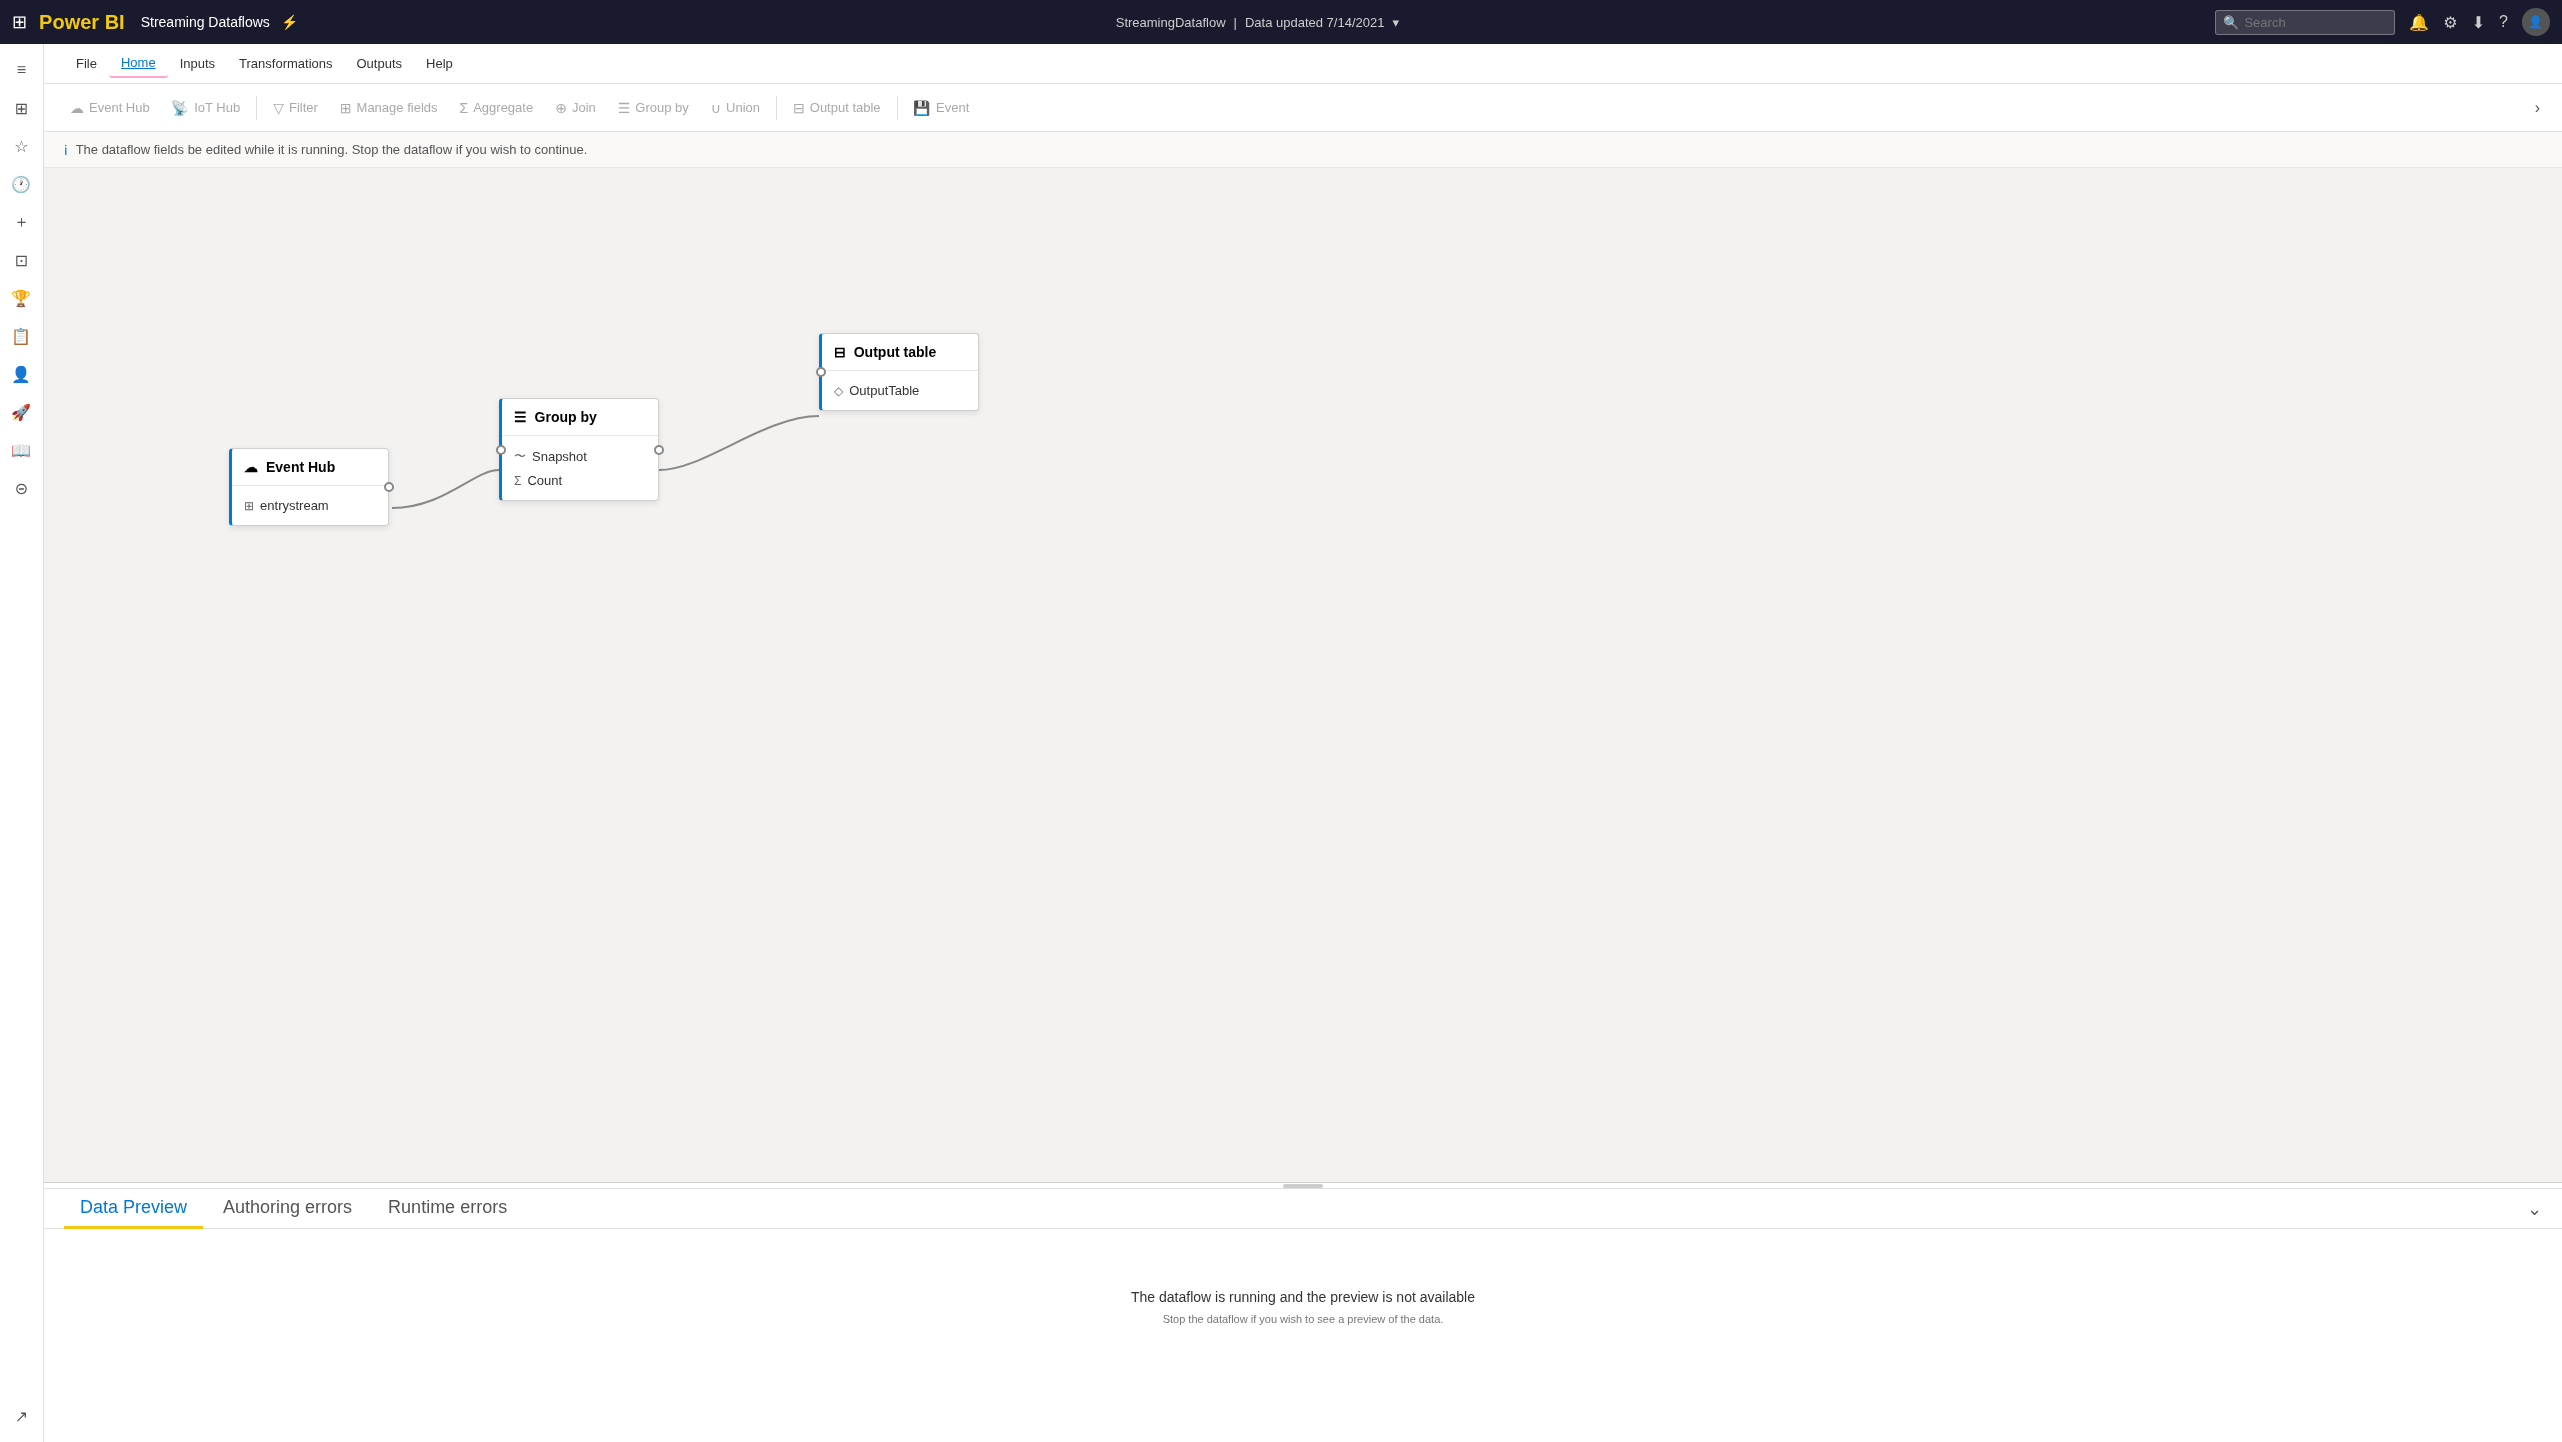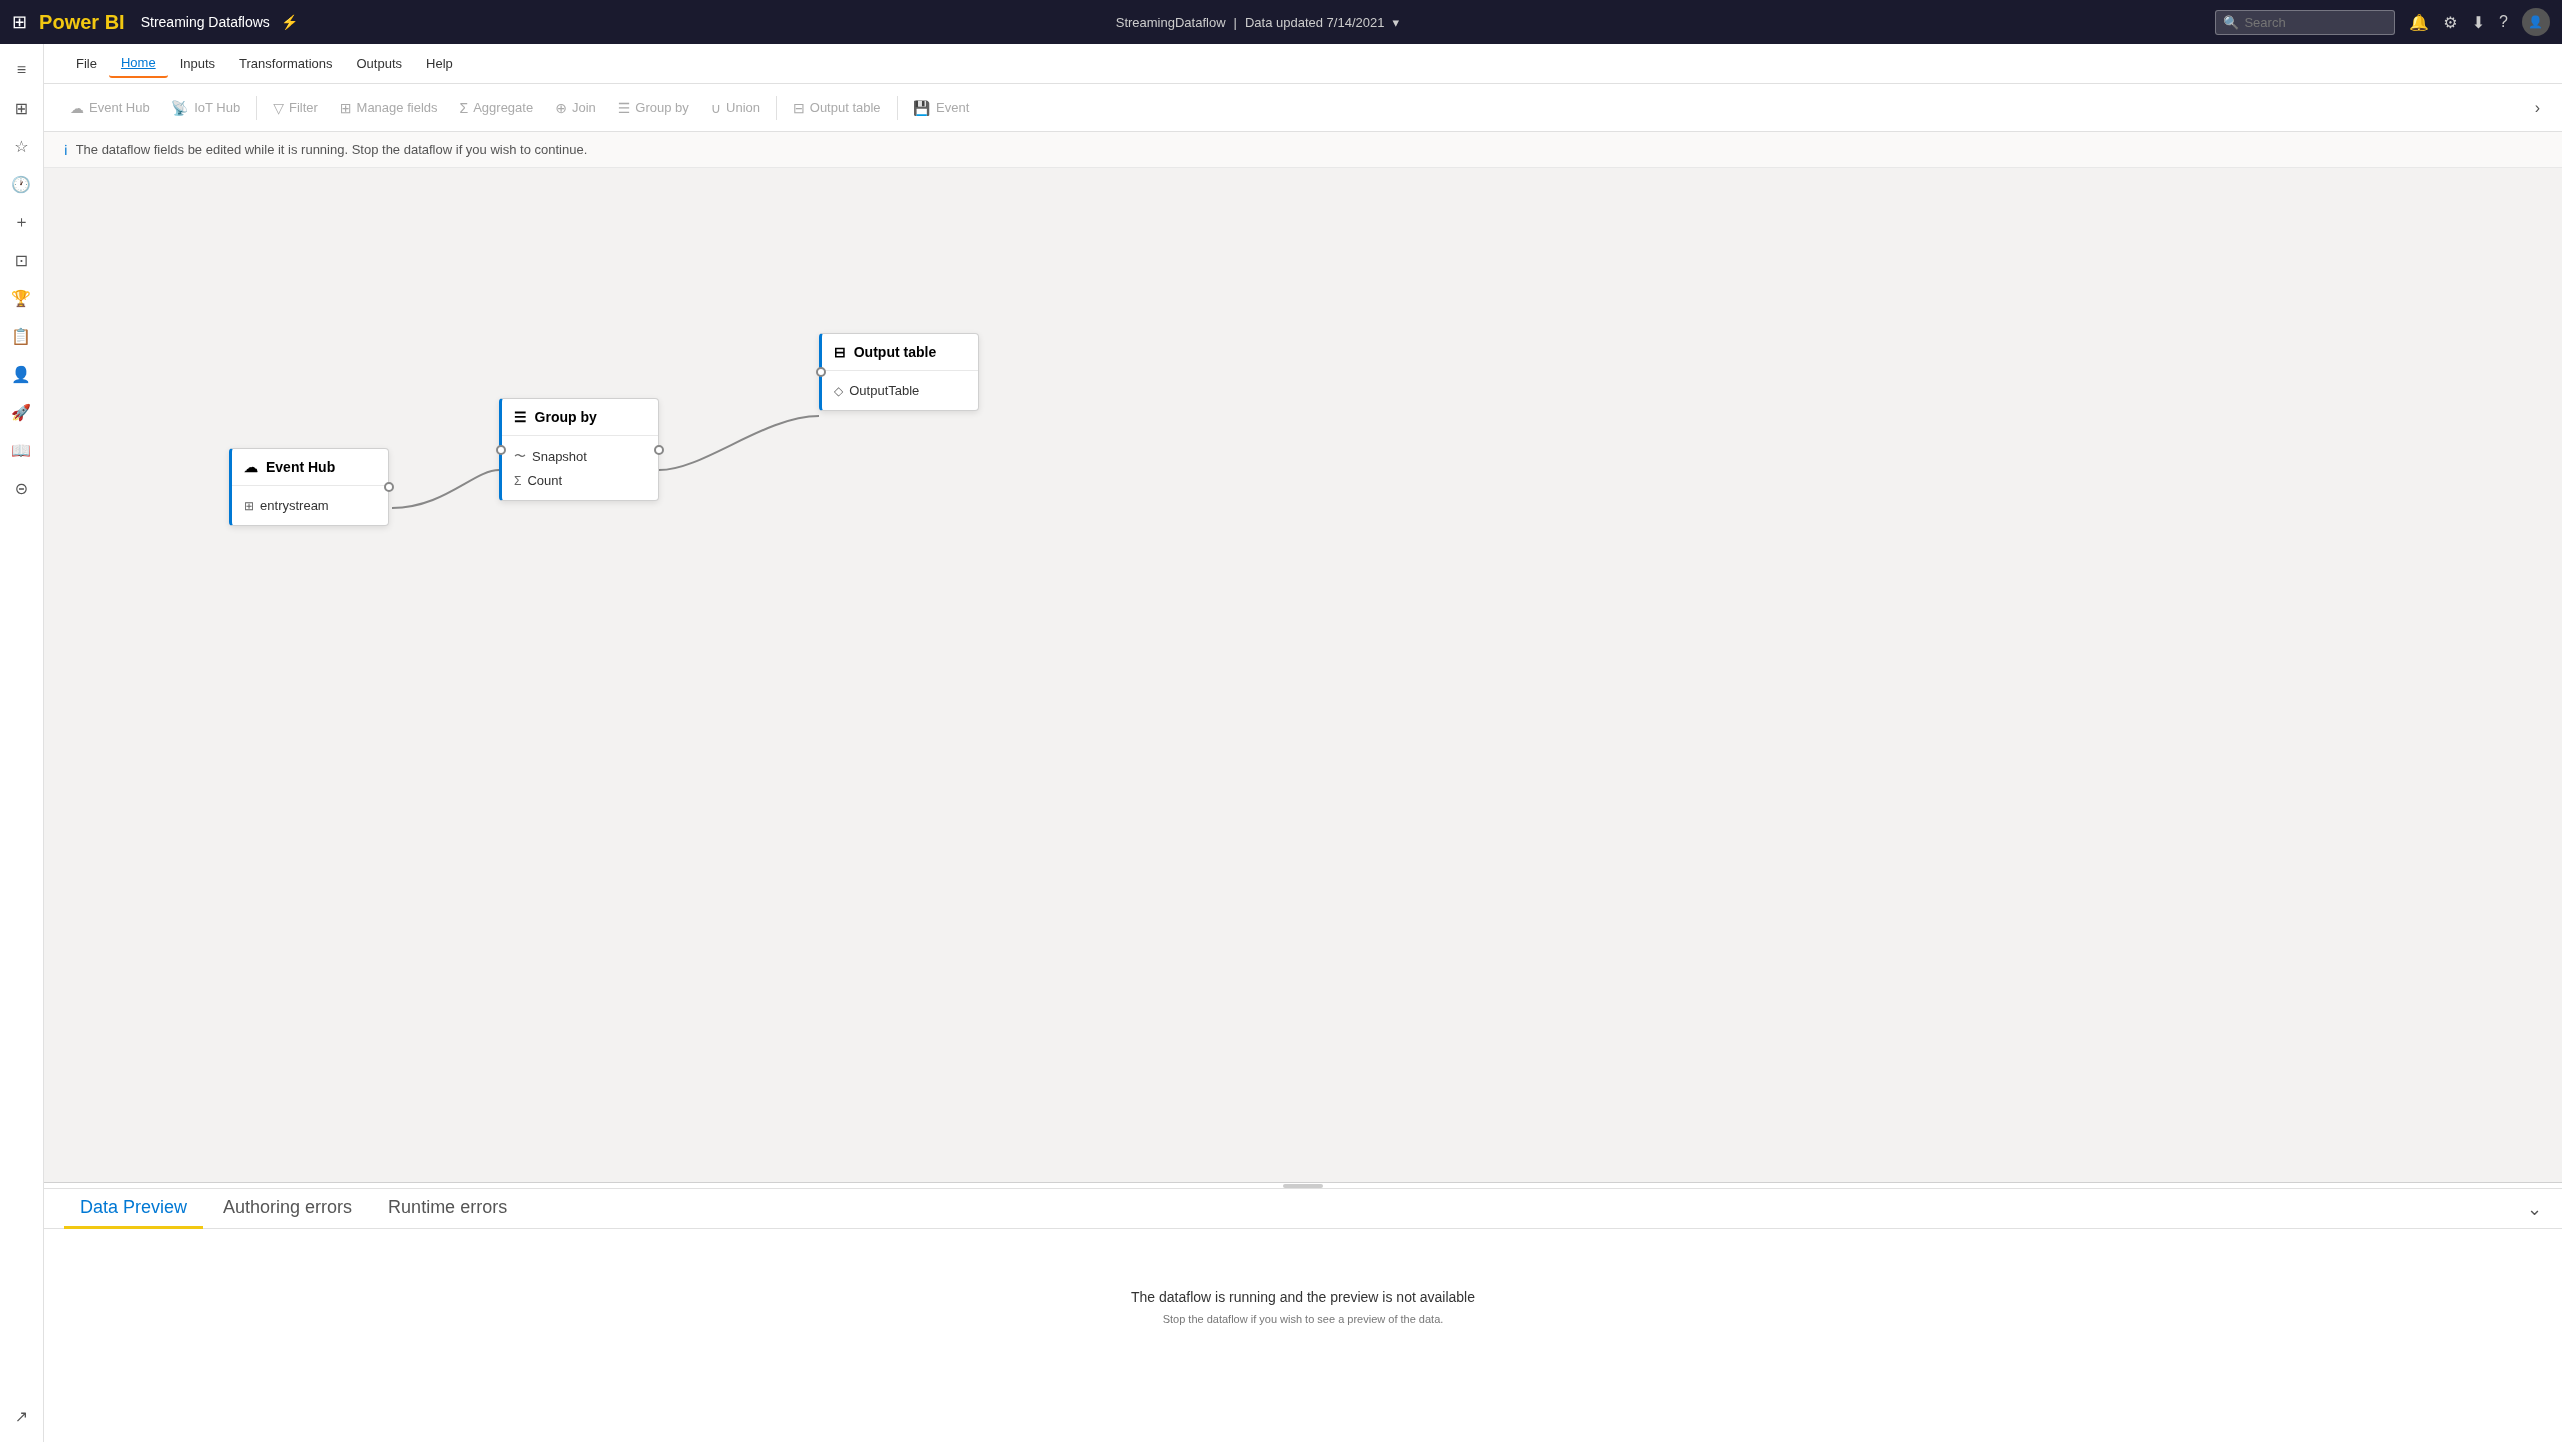--- a/index.html
+++ b/index.html
@@ -39,21 +39,21 @@
     
     .menubar {
       background: white;
       height: 40px;
       display: flex;
       align-items: center;
       padding: 0 20px;
       border-bottom: 1px solid #e0e0e0;
     }
     .menu-item { padding: 6px 12px; font-size: 13px; color: #333; cursor: pointer; border-radius: 3px; }
-    .menu-item.active { color: #0078d4; border-bottom: 2px solid #f97316; text-decoration: underline; }
+    .menu-item.active { color: #0078d4; border-bottom: 2px solid #f9a8d4; text-decoration: underline; }
 
     
     .toolbar {
       background: white;
       height: 48px;
       display: flex;
       align-items: center;
       padding: 0 16px;
       gap: 2px;
       border-bottom: 1px solid #e0e0e0;

